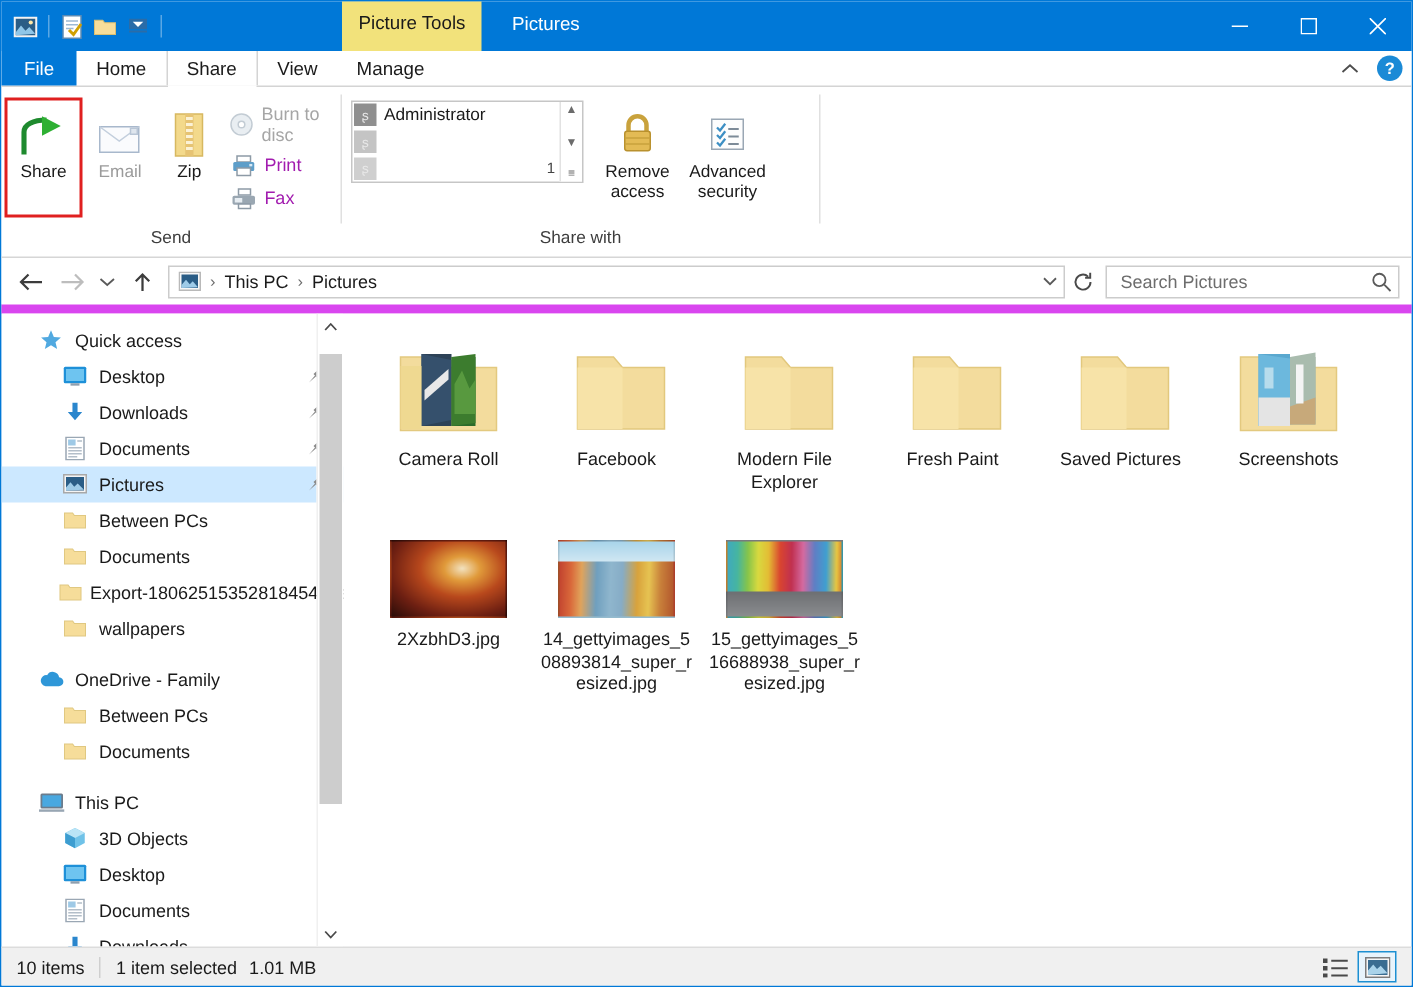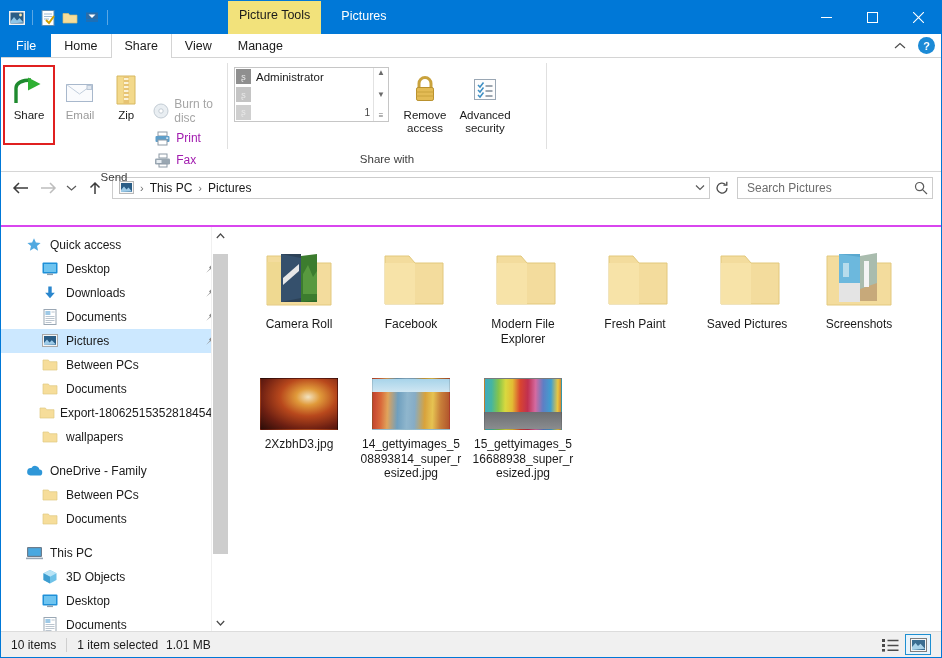--- a/index.html
+++ b/index.html
@@ -68,21 +68,21 @@
   .bigbtn .ic{height:36px;display:flex;align-items:flex-end;justify-content:center;}
   .bigbtn .lb{font-size:11.5px;text-align:center;line-height:12.5px;margin-top:3px;color:#1a1a1a;}
   .bigbtn.disabled .lb{color:#9b9b9b;}
   .bigbtn.wide{width:60px;}
 
   .share-hl{
     position:absolute;left:2px;top:0px;width:52px;height:80px;
     border:2px solid #e02020;box-sizing:border-box;z-index:5;pointer-events:none;
   }
 
-  .smallbtns{display:flex;flex-direction:column;gap:2px;padding-top:3px;margin-top:28px;}
+  .smallbtns{display:flex;flex-direction:column;gap:2px;padding-top:3px;}
   .smallbtn{display:flex;align-items:center;gap:5px;padding:1px 4px;font-size:12px;color:#a21caf;cursor:default;}
   .smallbtn.disabled{color:#a6a6a6;}
   .smallbtn .sic{width:18px;height:18px;display:flex;align-items:center;justify-content:center;}
 
   
   .sharewith-list{
     width:155px;height:55px;border:1px solid #c6c6c6;background:#fff;
     display:flex;margin-top:2px;box-sizing:border-box;
   }
   .swl-items{flex:1;display:flex;flex-direction:column;}
@@ -118,21 +118,21 @@
   .searchbox{
     width:196px;height:22px;border:1px solid #cccccc;background:#fff;display:flex;align-items:center;
     padding:0 4px 0 7px;box-sizing:border-box;margin-left:3px;
   }
   .searchbox input{
     border:0;outline:0;flex:1;font-family:inherit;font-size:12px;color:#6d6d6d;background:transparent;
   }
   .searchbox input::placeholder{color:#6d6d6d;opacity:1;}
 
   
-  .main{flex:1;display:flex;overflow:hidden;border-top:2px solid #d946ef;margin-top:22px;}
+  .main{flex:1;display:flex;overflow:hidden;border-top:6px solid #d946ef;}
 
   .nav{
     width:228px;flex:0 0 228px;background:#fff;position:relative;overflow:hidden;
   }
   .navlist{padding-top:6px;}
   .navitem{
     height:24px;display:flex;align-items:center;padding-left:22px;font-size:12px;color:#1a1a1a;
     cursor:default;position:relative;white-space:nowrap;
   }
   .navitem.sel{background:#cce8ff;}

